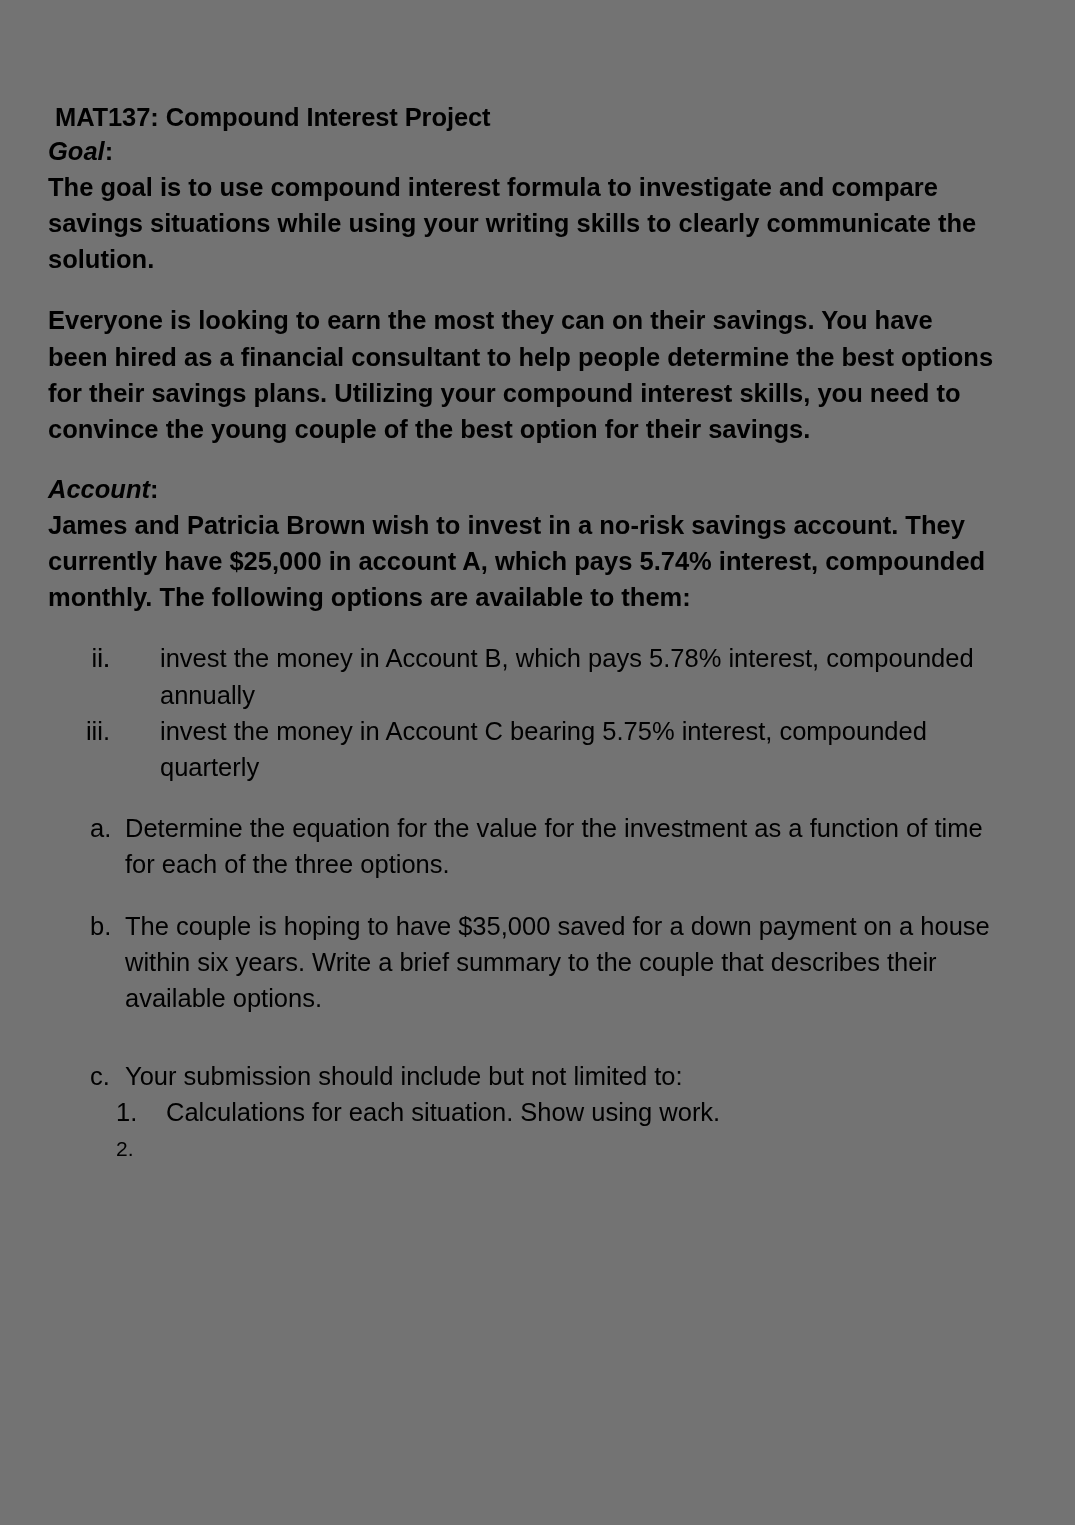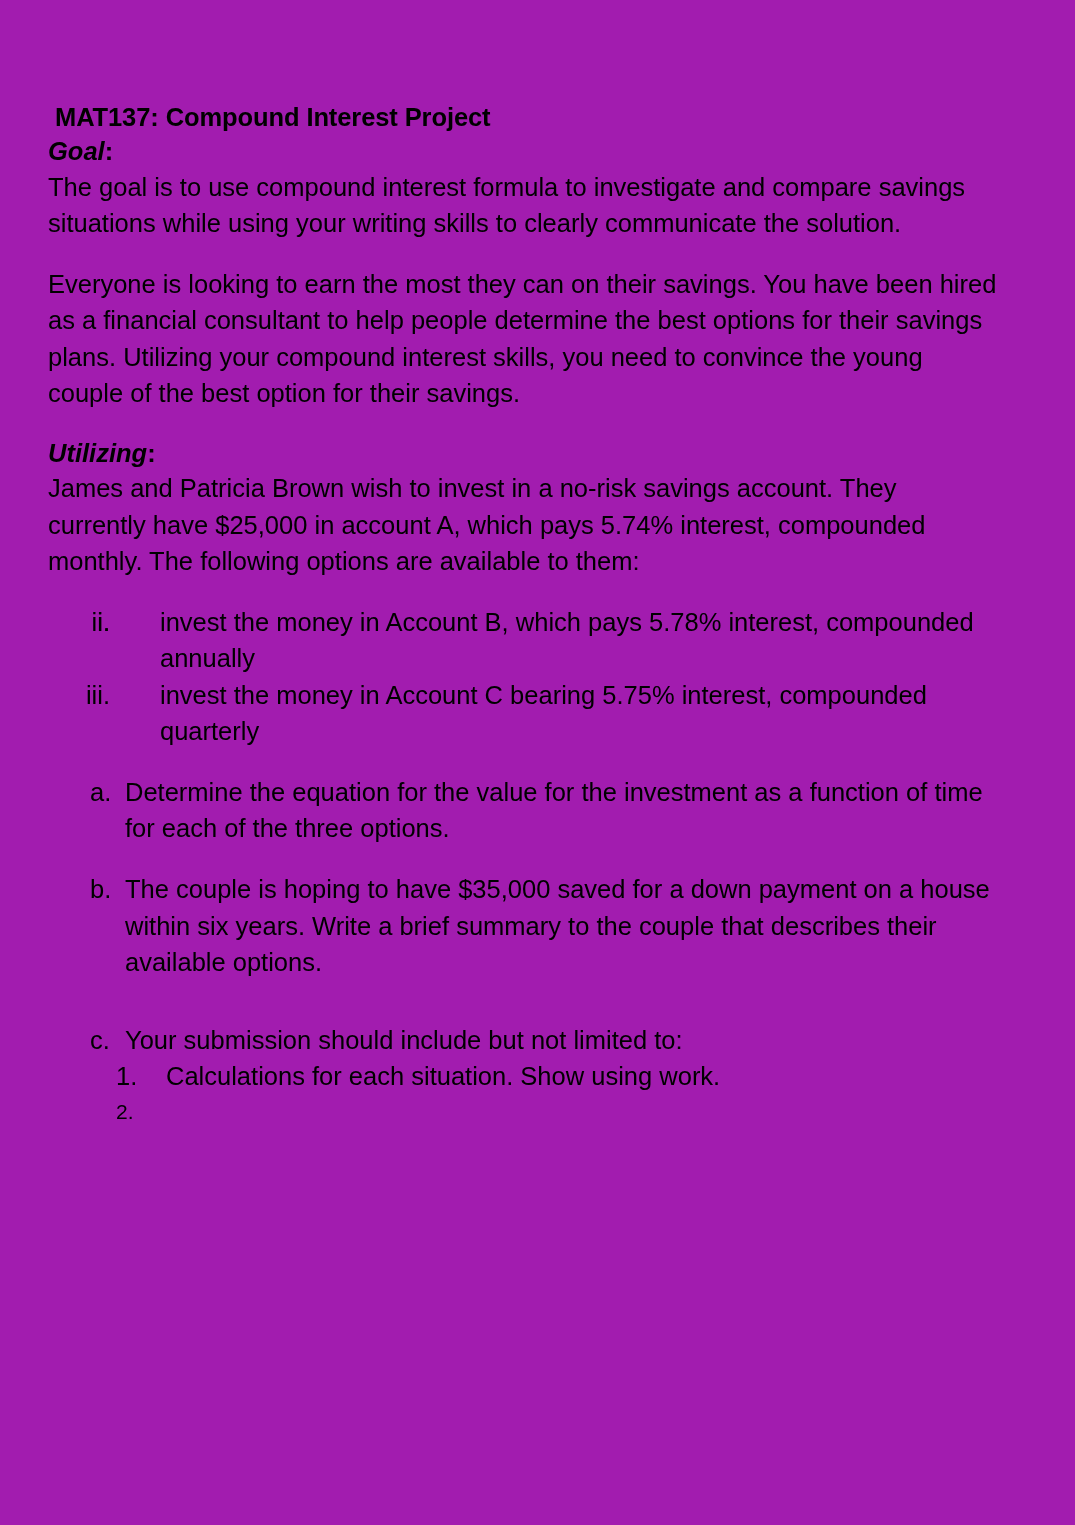--- a/index.html
+++ b/index.html
@@ -12,21 +12,21 @@
   body {
     font-family: "Liberation Sans", "DejaVu Sans", sans-serif;
     color: #000000;
     -webkit-font-smoothing: antialiased;
   }
 
   .page {
     position: relative;
     width: 1075px;
     height: 1525px;
-    background: #a21caf;
+    background: #737373;
     overflow: hidden;
     box-sizing: border-box;
   }
 
   .doc-body {
     position: absolute;
     left: 48px;
     top: 100px;
     width: 950px;
     font-size: 25.5px;
@@ -53,20 +53,21 @@
 
   .section-heading .hd-colon {
     font-weight: bold;
     font-style: normal;
   }
 
   .para {
     font-size: 25.5px;
     line-height: 1.42;
     text-align: left;
+    font-weight: bold;
   }
 
   .gap-block {
     height: 25px;
   }
 
   .gap-small {
     height: 17px;
   }
 
@@ -154,21 +155,21 @@
 
     <div class="section-heading"><span class="hd-word">Goal</span><span class="hd-colon">:</span></div>
     <div class="para">The goal is to use compound interest formula to investigate and compare savings situations while using your writing skills to clearly communicate the solution.</div>
 
     <div class="gap-block"></div>
 
     <div class="para">Everyone is looking to earn the most they can on their savings. You have been hired as a financial consultant to help people determine the best options for their savings plans. Utilizing your compound interest skills, you need to convince the young couple of the best option for their savings.</div>
 
     <div class="gap-block"></div>
 
-    <div class="section-heading"><span class="hd-word">Utilizing</span><span class="hd-colon">:</span></div>
+    <div class="section-heading"><span class="hd-word">Account</span><span class="hd-colon">:</span></div>
     <div class="para">James and Patricia Brown wish to invest in a no-risk savings account. They currently have $25,000 in account A, which pays 5.74% interest, compounded monthly. The following options are available to them:</div>
 
     <div class="gap-block"></div>
 
     <ul class="roman-list">
       <li class="roman-item">
         <span class="marker">i.</span>
       </li>
       <li class="roman-item">
         <span class="marker">ii.</span>

